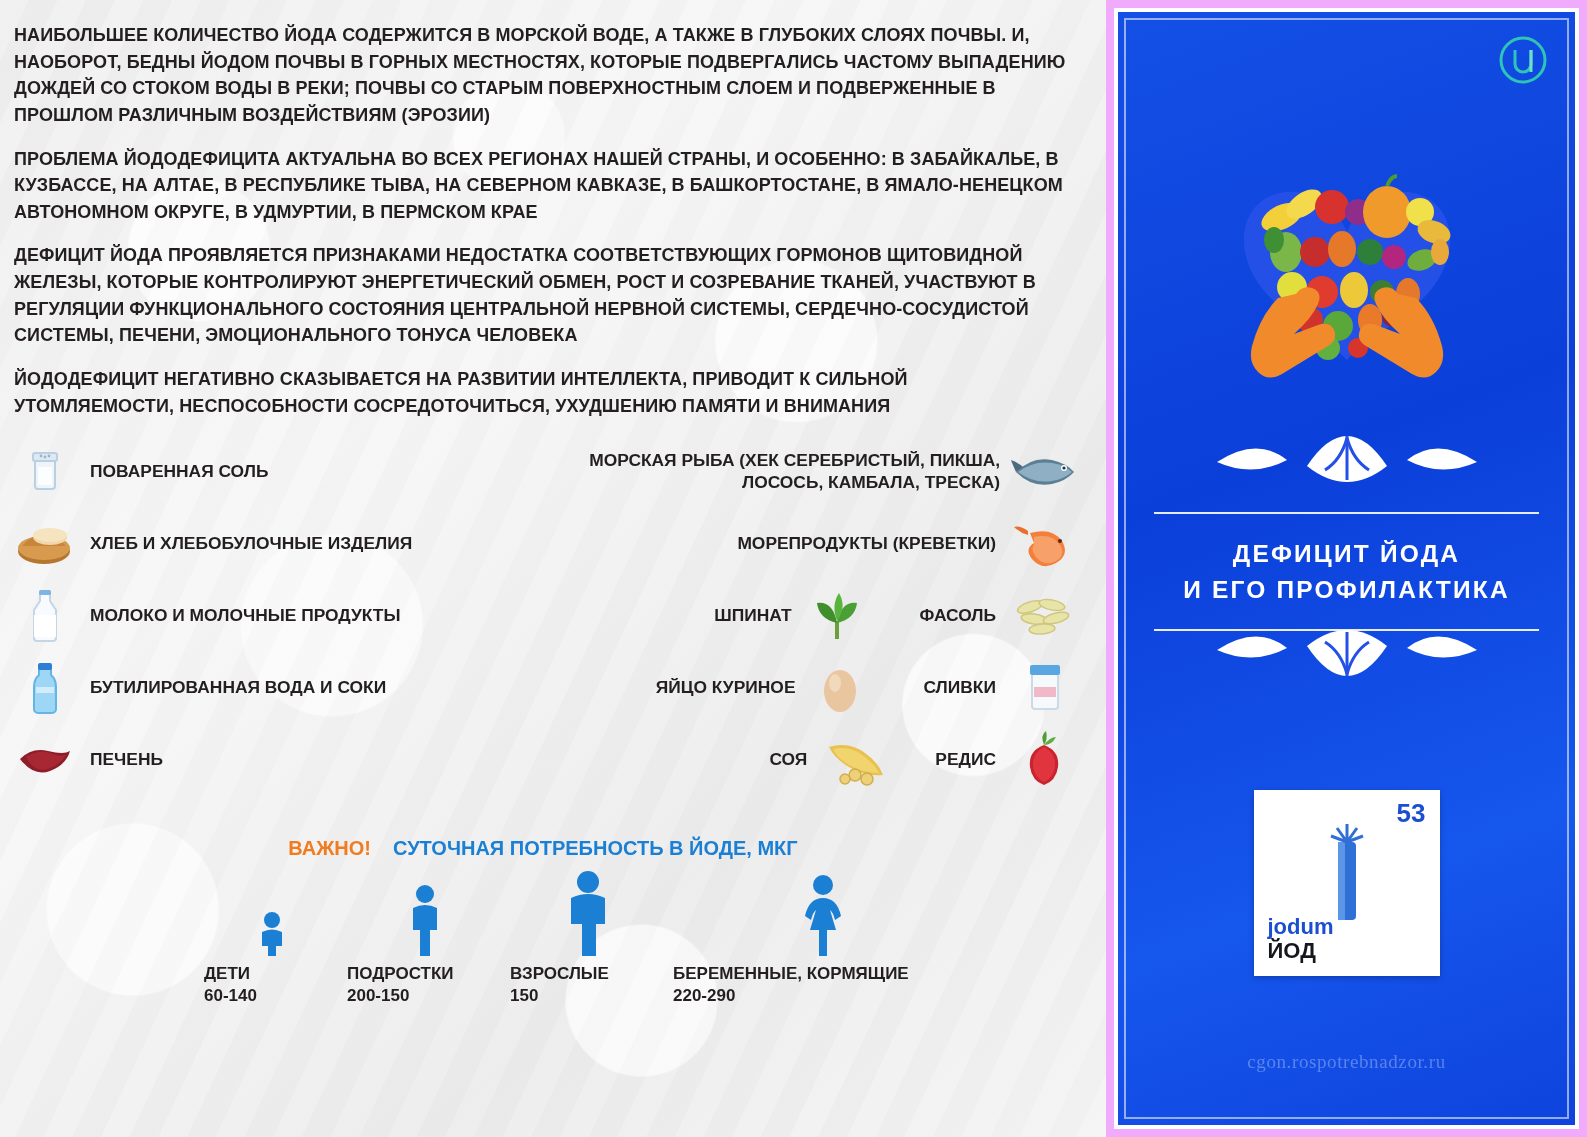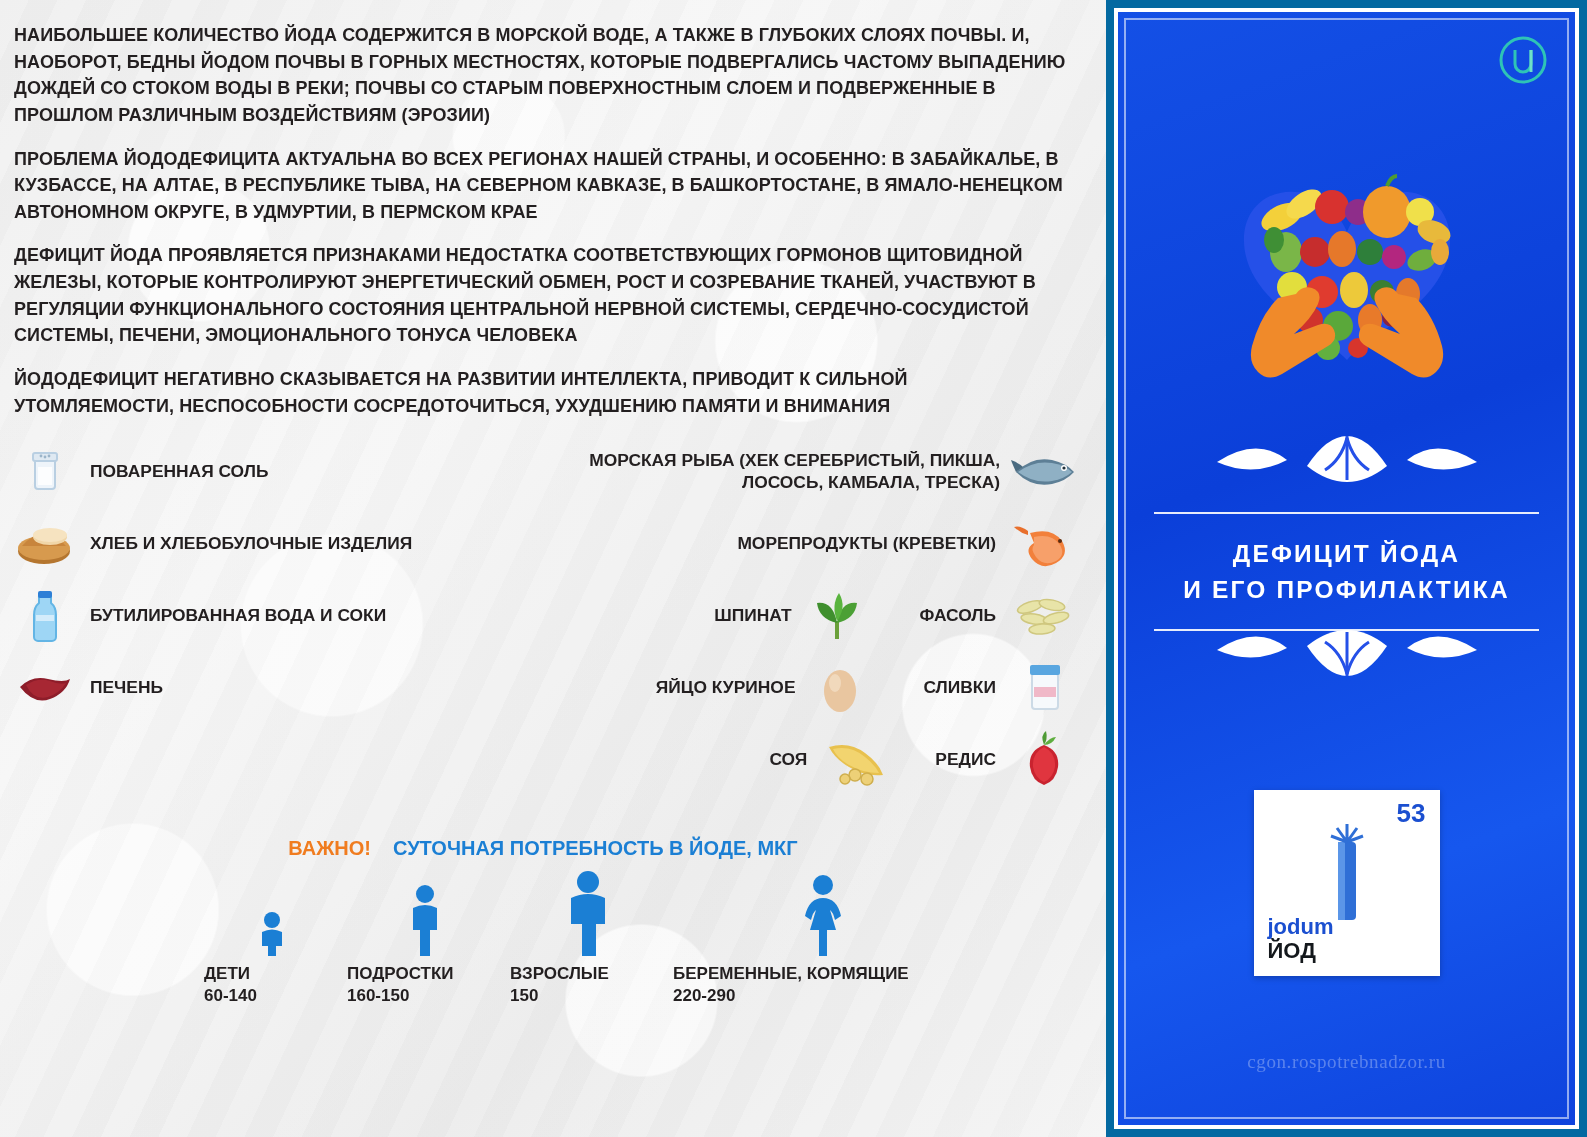--- a/index.html
+++ b/index.html
@@ -162,21 +162,21 @@
     color: #231f20;
     margin-top: 2px;
   }
   .fig.c1 .glyph, .fig.c1 .gname, .fig.c1 .gval { margin-left: 20px; }
 
   
   .right {
     position: relative;
     width: 481px;
     height: 1137px;
-    background: #0369a1;
+    background: #f0abfc;
     padding: 8px;
     box-sizing: border-box;
   }
   .cover {
     position: relative;
     width: 100%;
     height: 100%;
     background: linear-gradient(160deg, #1450e6 0%, #0b3fd9 40%, #1657ee 75%, #0e43dd 100%);
     border: 4px solid #ffffff;
     box-sizing: border-box;
@@ -320,20 +320,31 @@
                 <ellipse cx="30" cy="35" rx="26" ry="12" fill="#d79a4e"></ellipse>
                 <path d="M8 33 q10 -12 22 -12 q12 0 22 12" fill="#c8853c"></path>
                 <ellipse cx="36" cy="24" rx="17" ry="8" fill="#f0d6a8"></ellipse>
                 <ellipse cx="36" cy="22" rx="17" ry="7" fill="#f6e3c0"></ellipse>
               </svg>
             </div>
             <div class="gapr"></div>
             <div class="label">Хлеб и хлебобулочные изделия</div>
           </div>
 
+          <div class="prow">
+            <div class="ico">
+              <svg width="62" height="62" viewBox="0 0 62 62">
+                <path d="M26 8 h10 v8 l6 9 v28 a3 3 0 0 1 -3 3 h-16 a3 3 0 0 1 -3 -3 v-28 l6 -9 z" fill="#f7fbff" stroke="#c4d6e4" stroke-width="2"></path>
+                <rect x="20" y="30" width="22" height="22" fill="#ffffff"></rect>
+                <rect x="25" y="5" width="12" height="5" rx="1.5" fill="#7fb5e2"></rect>
+              </svg>
+            </div>
+            <div class="gapr"></div>
+            <div class="label">Молоко и молочные продукты</div>
+          </div>
 
           <div class="prow">
             <div class="ico">
               <svg width="62" height="62" viewBox="0 0 62 62">
                 <path d="M25 12 h12 v6 q5 4 5 12 v22 a4 4 0 0 1 -4 4 h-14 a4 4 0 0 1 -4 -4 v-22 q0 -8 5 -12 z" fill="#9ed6f5" stroke="#63b5e5" stroke-width="2"></path>
                 <rect x="24" y="6" width="14" height="7" rx="2" fill="#2d7fd6"></rect>
                 <rect x="22" y="30" width="18" height="6" fill="#ffffff" opacity=".55"></rect>
               </svg>
             </div>
             <div class="gapr"></div>
@@ -478,21 +489,21 @@
         </div>
 
         <div class="fig">
           <div class="glyph">
             <svg width="52" height="78" viewBox="0 0 52 78">
               <circle cx="26" cy="14" r="9" fill="#1b7fd4"></circle>
               <path d="M14 28 q12 -6 24 0 v22 h-7 v26 h-10 v-26 h-7 z" fill="#1b7fd4"></path>
             </svg>
           </div>
           <div class="gname">Подростки</div>
-          <div class="gval">160-150</div>
+          <div class="gval">200-150</div>
         </div>
 
         <div class="fig">
           <div class="glyph">
             <svg width="62" height="90" viewBox="0 0 62 90">
               <circle cx="31" cy="14" r="11" fill="#1b7fd4"></circle>
               <path d="M14 30 q17 -8 34 0 v26 h-9 v32 h-14 v-32 h-11 z" fill="#1b7fd4"></path>
             </svg>
           </div>
           <div class="gname">Взрослые</div>

